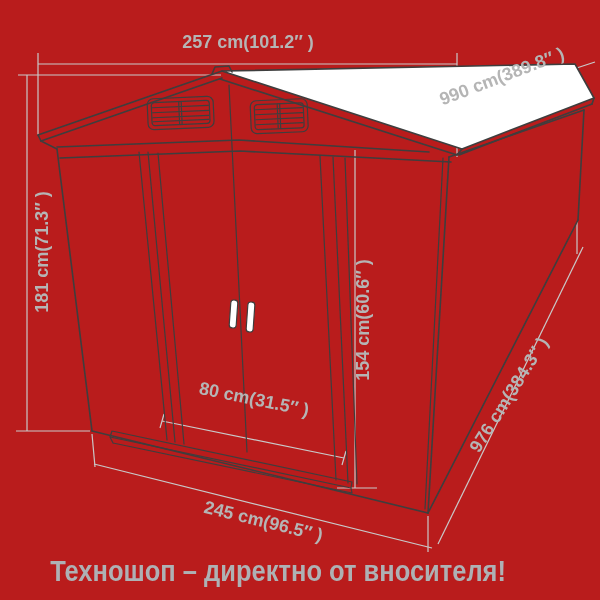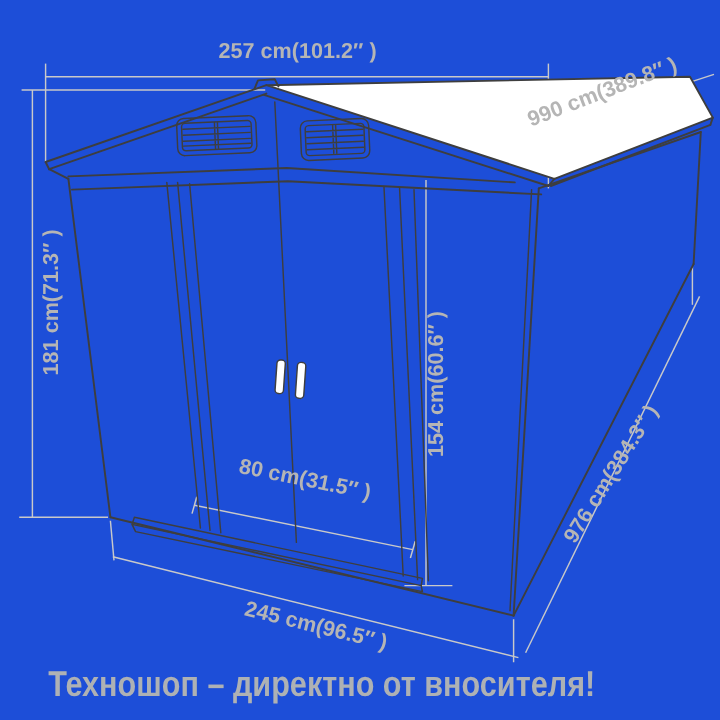--- a/index.html
+++ b/index.html
@@ -8,21 +8,21 @@
     background: #ffffff;
     width: 600px;
     height: 600px;
     overflow: hidden;
     font-family: "Liberation Sans", sans-serif;
   }
   .stage {
     position: relative;
     width: 600px;
     height: 600px;
-    background: #1d4ed8;
+    background: #b91c1c;
   }
   .diagram-svg {
     position: absolute;
     top: 0;
     left: 0;
     width: 600px;
     height: 552px;
     display: block;
   }
   
@@ -48,20 +48,21 @@
     font-size: 18px;
     font-weight: bold;
     text-anchor: middle;
   }
   .caption-wrap {
     position: absolute;
     left: 0;
     bottom: 2px;
     width: 556px;
     height: 44px;
+    text-align: center;
   }
   .caption {
     display: inline-block;
     transform: scaleX(0.85);
     transform-origin: 50% 50%;
     font-family: "Liberation Sans", "DejaVu Sans", sans-serif;
     font-weight: bold;
     font-size: 30px;
     letter-spacing: 0px;
     color: #aeb1b4;

